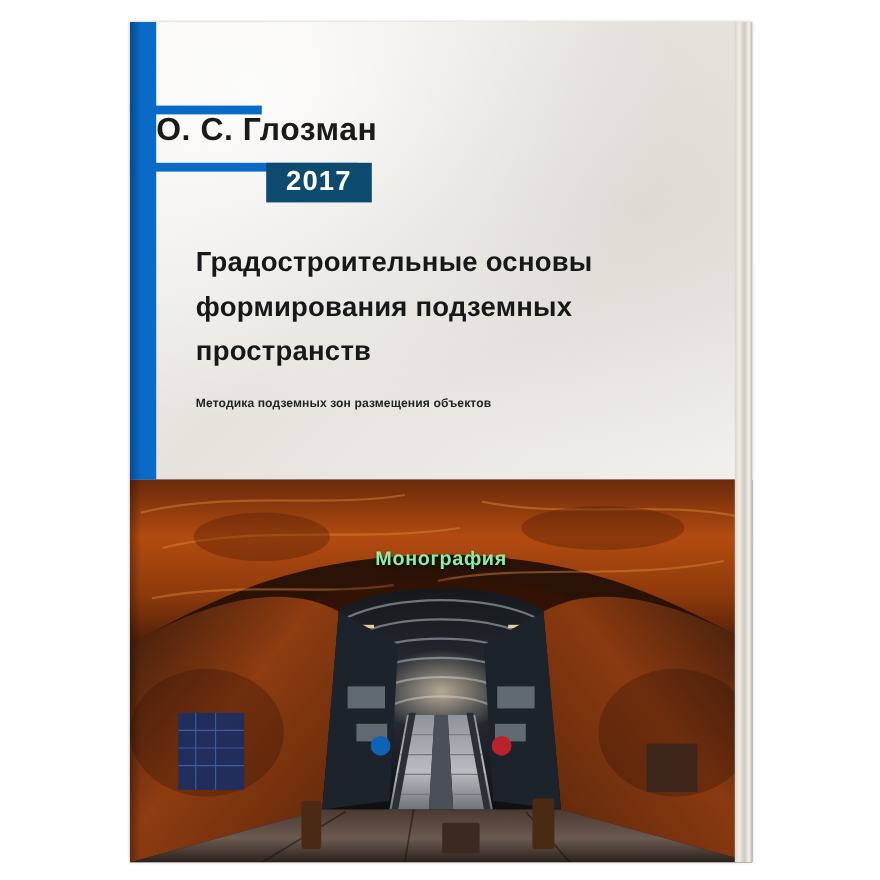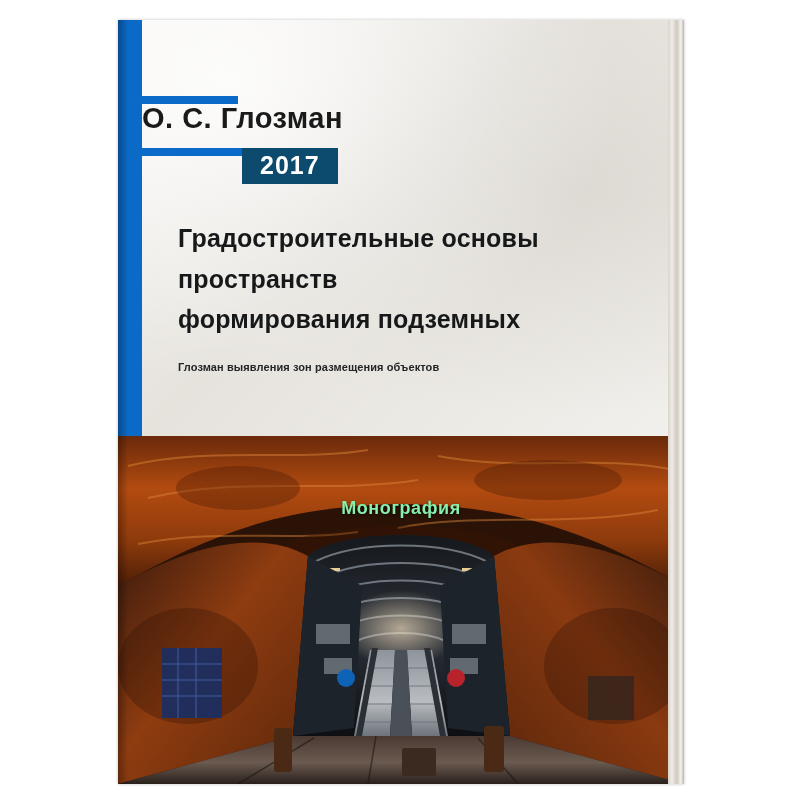--- a/index.html
+++ b/index.html
@@ -189,24 +189,24 @@
       <div class="blue-band"></div>
       <div class="blue-bar-a"></div>
       <div class="blue-bar-b"></div>
 
       <div class="author">О. С. Глозман</div>
 
       <div class="year-box">2017</div>
 
       <div class="title-block">
         <div class="title-line">Градостроительные основы</div>
+        <div class="title-line">формирования подземных</div>
         <div class="title-line">пространств</div>
-        <div class="title-line">формирования подземных</div>
         <div class="subtitle">
-          <div>Глозман выявления зон размещения объектов</div>
+          <div>Методика подземных зон размещения объектов</div>
         </div>
       </div>
     </div>
 
     <div class="photo">
       <svg viewBox="0 0 566 348" preserveAspectRatio="none">
         <defs>
           <linearGradient id="rockTop" x1="0" y1="0" x2="0" y2="1">
             <stop offset="0%" stop-color="#6a2a0b"></stop>
             <stop offset="35%" stop-color="#b24b10"></stop>

